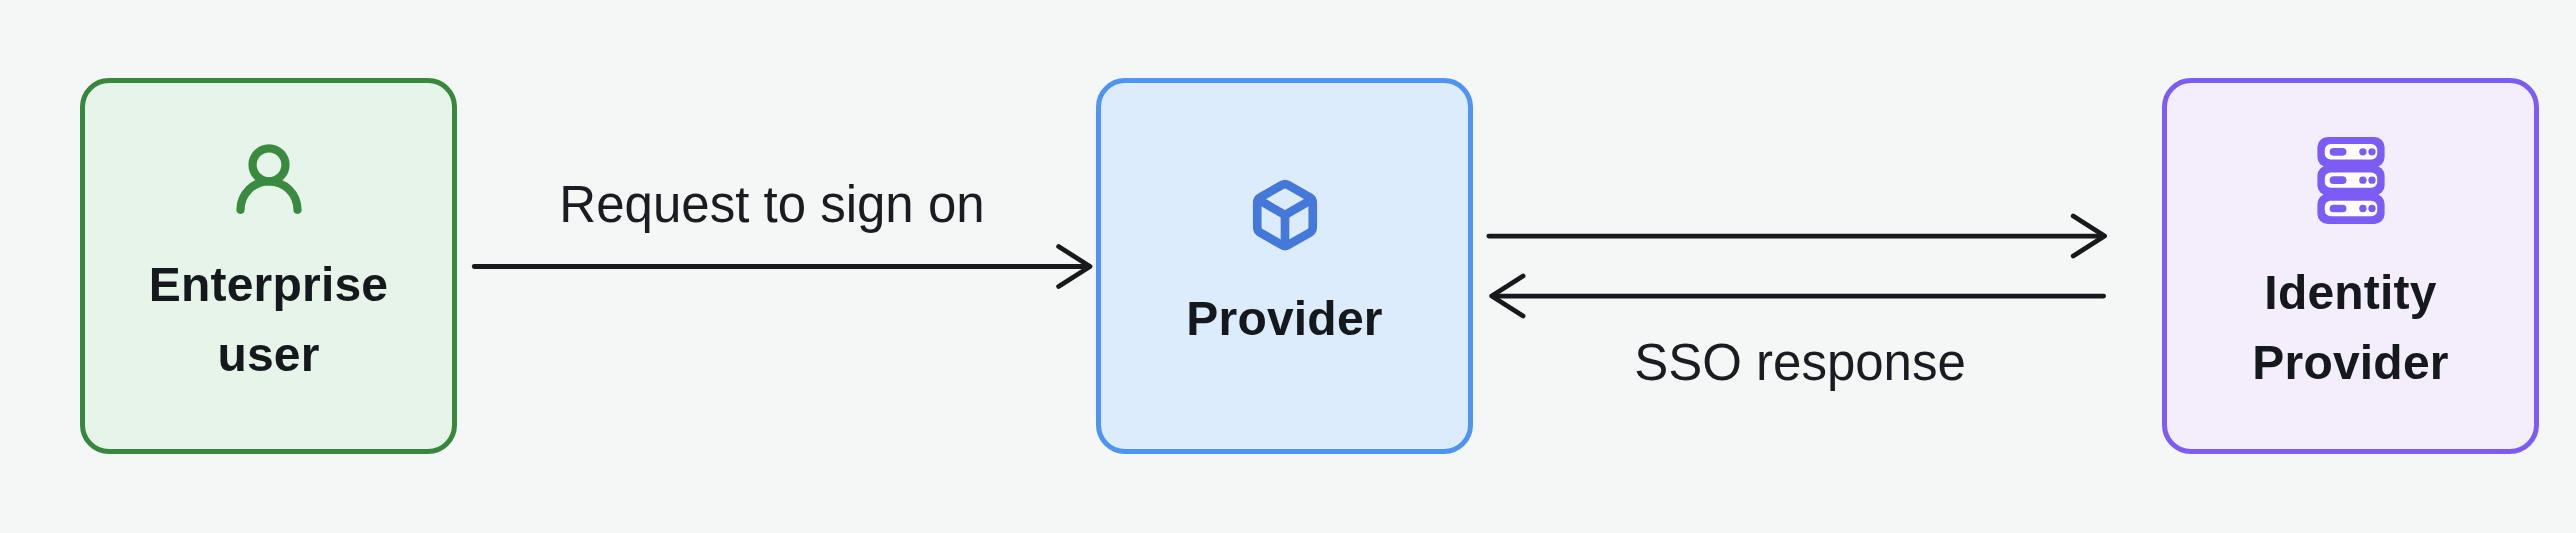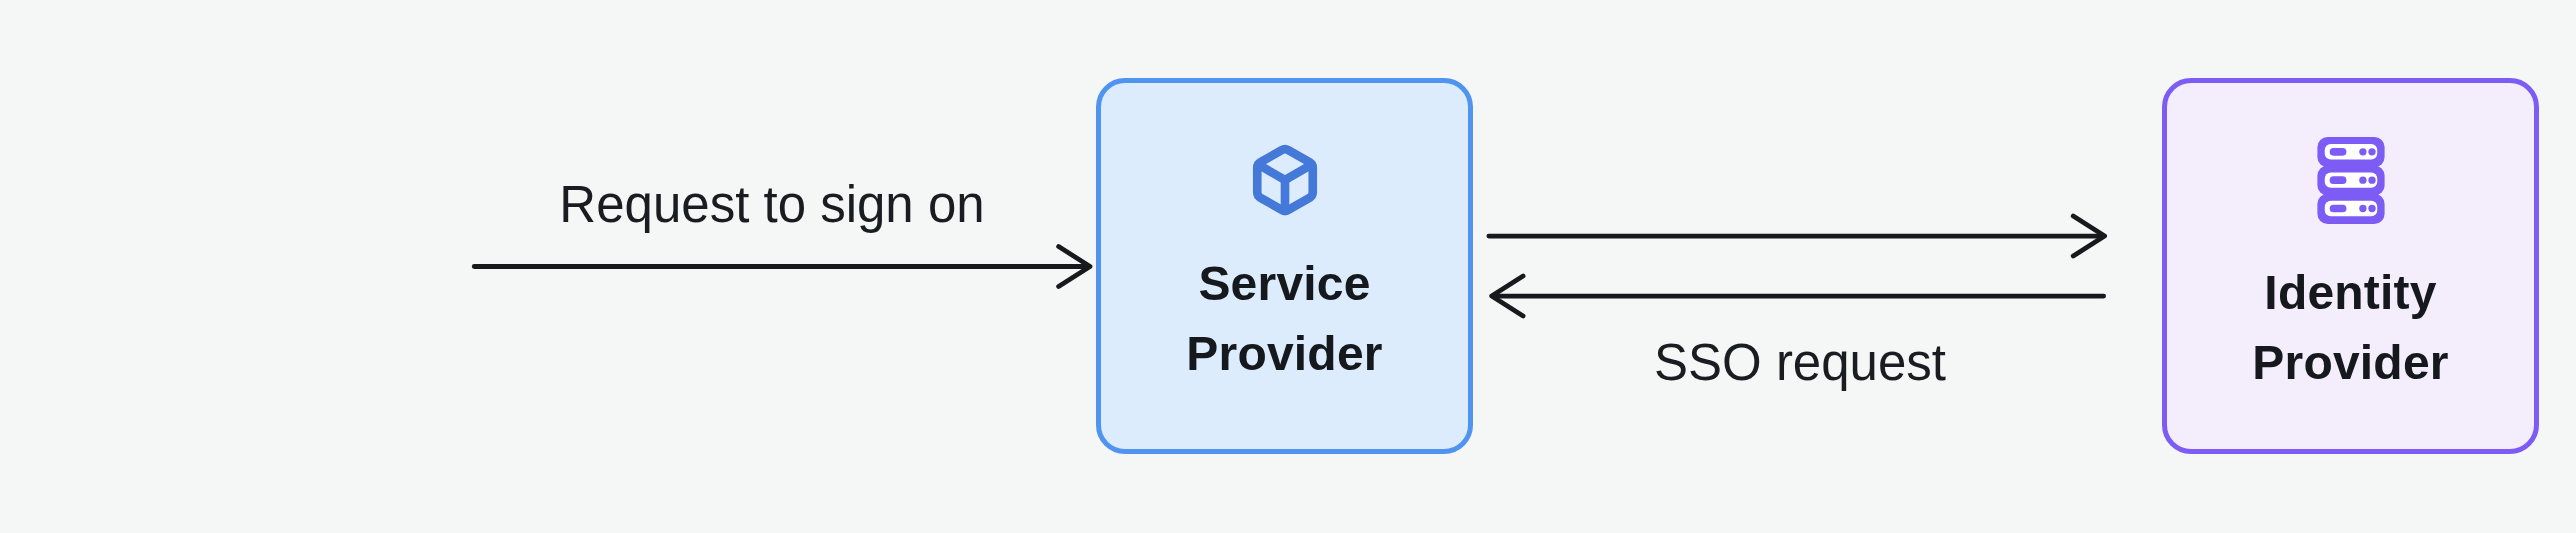--- a/index.html
+++ b/index.html
@@ -72,31 +72,40 @@
   <svg class="arrow-layer" viewBox="0 0 2704 560" fill="none" stroke="#17191c" stroke-width="5" stroke-linecap="round" stroke-linejoin="round">
     <line x1="497" y1="280" x2="1141" y2="280"></line>
     <polyline points="1111,259 1144,280 1111,301"></polyline>
     <line x1="1563" y1="248" x2="2207" y2="248"></line>
     <polyline points="2177,227 2210,248 2177,269"></polyline>
     <line x1="2209" y1="311" x2="1567" y2="311"></line>
     <polyline points="1599,290 1566,311 1599,332"></polyline>
   </svg>
 
   <div class="arrow-label lbl-request">Request to sign on</div>
-  <div class="arrow-label lbl-sso-response">SSO request</div>
+  <div class="arrow-label lbl-sso-response">SSO response</div>
 
+  <div class="node node-enterprise" style="--accent: #37873d; --fill: #e7f4e9; --icon-color: #3a8a40;">
+    <svg class="node-icon" width="76" height="76" viewBox="0 0 24 24" fill="none" stroke="currentColor" stroke-width="2.6" stroke-linecap="round" stroke-linejoin="round">
+      <circle cx="12" cy="7.2" r="5.2"></circle>
+      <path d="M3 21.4a9 9 0 0 1 18 0"></path>
+    </svg>
+    <div class="node-label">
+      <div>Enterprise</div>
+      <div>user</div>
+    </div>
+  </div>
 
   <div class="node node-service" style="--accent: #4e94f0; --fill: #dcecfd; --icon-color: #4479da;">
     <svg class="node-icon" width="74" height="74" viewBox="0 0 24 24" fill="none" stroke="currentColor" stroke-width="2.8" stroke-linecap="round" stroke-linejoin="round">
       <path d="M21 8a2 2 0 0 0-1-1.73l-7-4a2 2 0 0 0-2 0l-7 4A2 2 0 0 0 3 8v8a2 2 0 0 0 1 1.73l7 4a2 2 0 0 0 2 0l7-4A2 2 0 0 0 21 16Z"></path>
       <path d="m3.3 7 8.7 5 8.7-5"></path>
       <path d="M12 22V12"></path>
     </svg>
     <div class="node-label">
-      <div>Service</div>
       <div>Provider</div>
     </div>
   </div>
 
   <div class="node node-identity" style="--accent: #7c5cf5; --fill: #f3edfc; --icon-color: #7c5cf5;">
     <svg class="node-icon" width="84" height="91" viewBox="0 0 24 26" fill="currentColor" stroke="none">
       <rect x="2.4" y="0.6" width="19.2" height="8.6" rx="2.9"></rect>
       <rect x="2.4" y="8.7" width="19.2" height="8.6" rx="2.9"></rect>
       <rect x="2.4" y="16.8" width="19.2" height="8.6" rx="2.9"></rect>
       <rect x="4.5" y="2.6" width="15" height="4.4" rx="1.7" fill="#ffffff"></rect>

